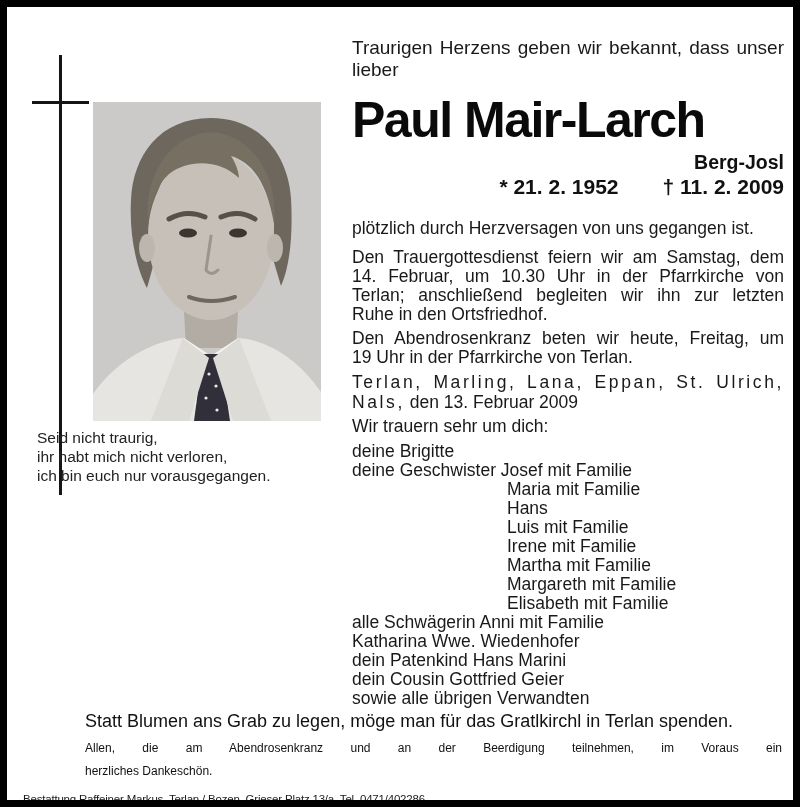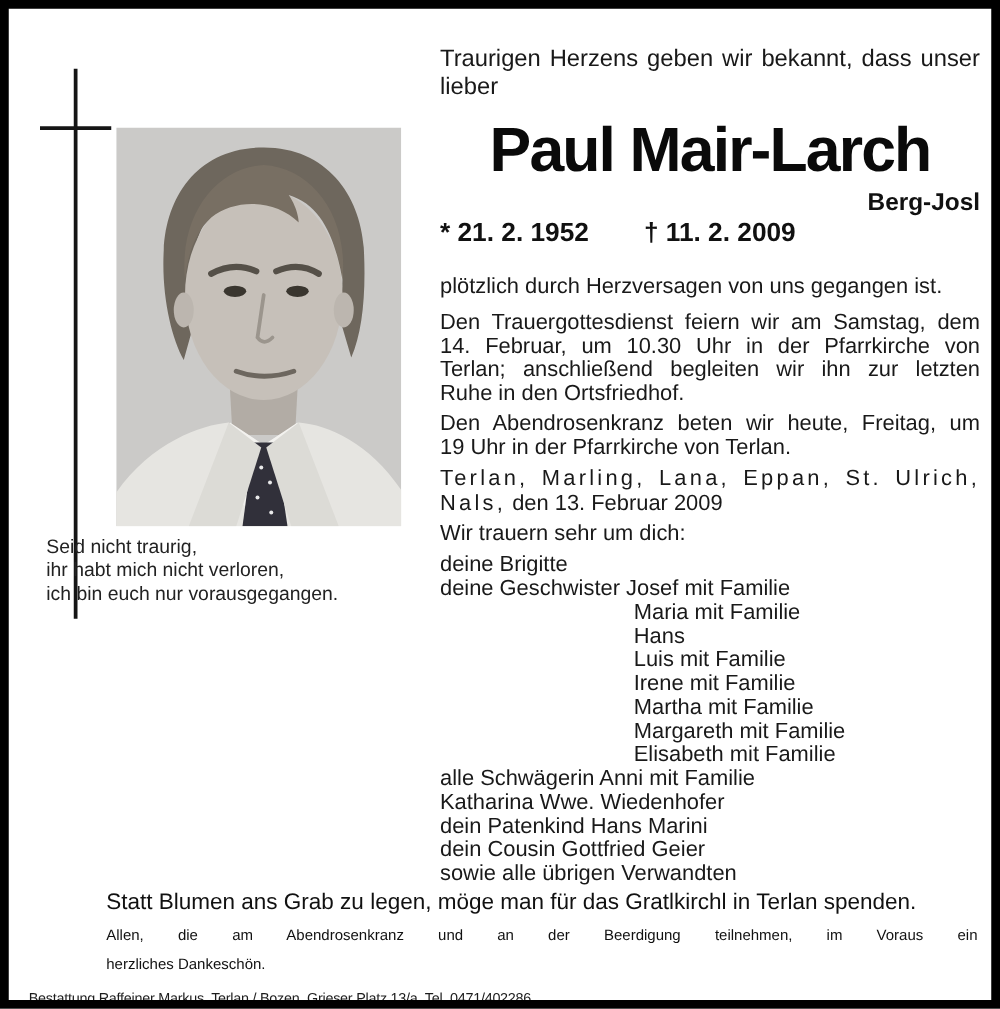--- a/index.html
+++ b/index.html
@@ -20,24 +20,24 @@
   .photo { left:86px; top:95px; width:228px; height:319px; }
   .photo svg { display:block; }
   .saying { left:30px; top:421px; width:330px; text-align:left;
             font-size:15.5px; line-height:19px; color:#222; }
 
   
   .rc { left:345px; width:432px; }
   .body-txt { font-size:17.5px; line-height:19px; color:#191919; }
 
   .intro { top:30px; font-size:19px; line-height:22px; }
-  .title { top:87px; text-align:center; font-weight:700; font-size:50px;
+  .title { top:87px; text-align:left; font-weight:700; font-size:50px;
            line-height:52px; letter-spacing:-1.5px; color:#0a0a0a; white-space:nowrap; }
   .subtitle { top:144px; text-align:right; font-weight:700; font-size:19.5px; }
-  .dates { top:168px; text-align:left; font-weight:700; font-size:21px; }
+  .dates { top:168px; text-align:right; font-weight:700; font-size:21px; }
   .dates .birth { margin-right:44px; }
 
   .p-death   { top:212px; }
   .p-service { top:241px; }
   .p-rosary  { top:322px; }
   .places    { top:366px; line-height:19.5px; }
   .mourn-header { top:410px; }
   .mourners  { top:435px; line-height:19px; }
 
   .donation { left:78px; top:703px; width:700px; font-size:18px; line-height:22px; }

